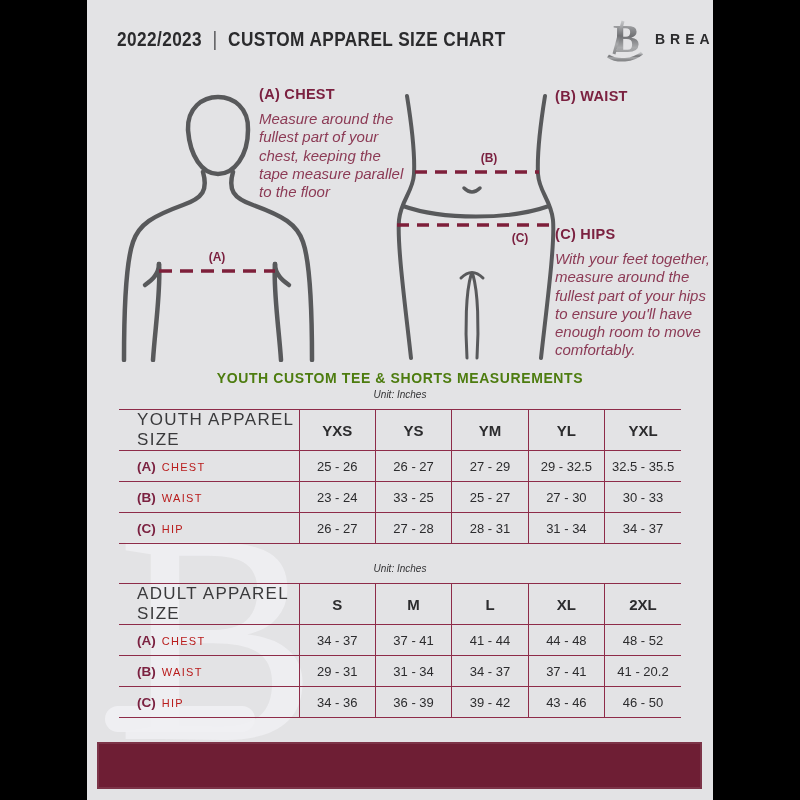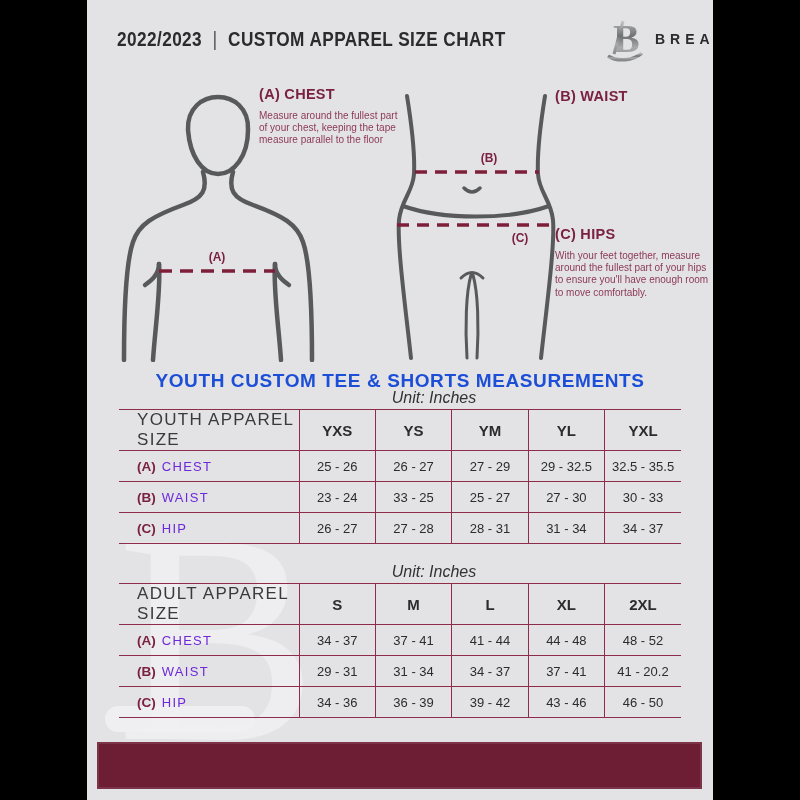--- a/index.html
+++ b/index.html
@@ -13,46 +13,46 @@
   .title-wrap{display:inline-flex;gap:13px;align-items:center;transform:scaleX(.82);
               transform-origin:left center;white-space:nowrap;
               font-weight:bold;font-size:21px;letter-spacing:.5px;color:#2b2b2d;}
   .title-sep{font-weight:normal;color:#4a4a4c;font-size:20px;}
   .brand{display:flex;align-items:center;gap:10px;}
   .brand-name{font-weight:bold;font-size:14px;letter-spacing:5px;color:#2b2b2d;}
 
   
   .instr{position:absolute;z-index:1;}
   .instr h3{margin:0 0 8px 0;font-size:14.5px;font-weight:bold;color:#7b2140;letter-spacing:.3px;}
-  .instr p{margin:0;font-size:10px;line-height:1.22;color:#8c3a55;}
+  .instr p{margin:0;font-size:15px;line-height:1.22;font-style:italic;color:#8c3a55;}
   .instr-a{left:172px;top:86px;width:148px;}
   .instr-b{left:468px;top:88px;width:152px;}
   .instr-c{left:468px;top:226px;width:158px;}
 
   
   .sec-title{position:absolute;left:0;width:100%;text-align:center;z-index:1;
-             font-weight:bold;font-size:19px;letter-spacing:.6px;color:#1d4ed8;}
+             font-weight:bold;font-size:14px;letter-spacing:.6px;color:#4d7c0f;}
   .sec-unit{position:absolute;left:0;width:100%;text-align:center;z-index:1;
-            font-style:italic;font-size:16px;color:#323234;padding-left:34px;}
+            font-style:italic;font-size:10px;color:#323234;}
 
   
   .tbl-wrap{position:absolute;left:32px;width:562px;z-index:1;}
   table{border-collapse:collapse;width:562px;table-layout:fixed;
         border-top:1.5px solid #8e2c49;border-bottom:1.5px solid #8e2c49;}
   td{border-top:1.5px solid #8e2c49;padding:0;vertical-align:middle;
      text-align:center;font-size:13px;color:#2c2c2e;background:transparent;}
   td:not(:first-child){border-left:1.5px solid #8e2c49;}
   tr{height:31px;}
   tr.hdr{height:34px;}
   td.lbl{text-align:left;padding-left:18px;}
   .col-label{width:180px;}
   .hdr .lbl span{font-size:17px;letter-spacing:1.3px;color:#3a3a3c;}
   .size{font-weight:bold;font-size:15px;color:#2c2c2e;}
   .rkey{font-weight:bold;font-size:13.5px;color:#7b2140;margin-right:6px;}
-  .rlabel{font-size:13px;letter-spacing:1.3px;color:#6d28d9;}
+  .rlabel{font-size:11px;letter-spacing:1.3px;color:#b91c1c;}
 
   
   .fig{position:absolute;z-index:1;}
   .fig text{font-family:"Liberation Sans",sans-serif;font-weight:bold;font-size:12px;fill:#7b2140;}
 
   
   .watermark{position:absolute;left:30px;top:488px;z-index:0;color:#f0f0f3;
              font-family:"Liberation Serif",serif;font-size:300px;line-height:1;opacity:.92;}
   .watermark-swoosh{position:absolute;left:18px;top:706px;width:150px;height:26px;
                     background:#f0f0f3;border-radius:13px;z-index:0;opacity:.92;}

